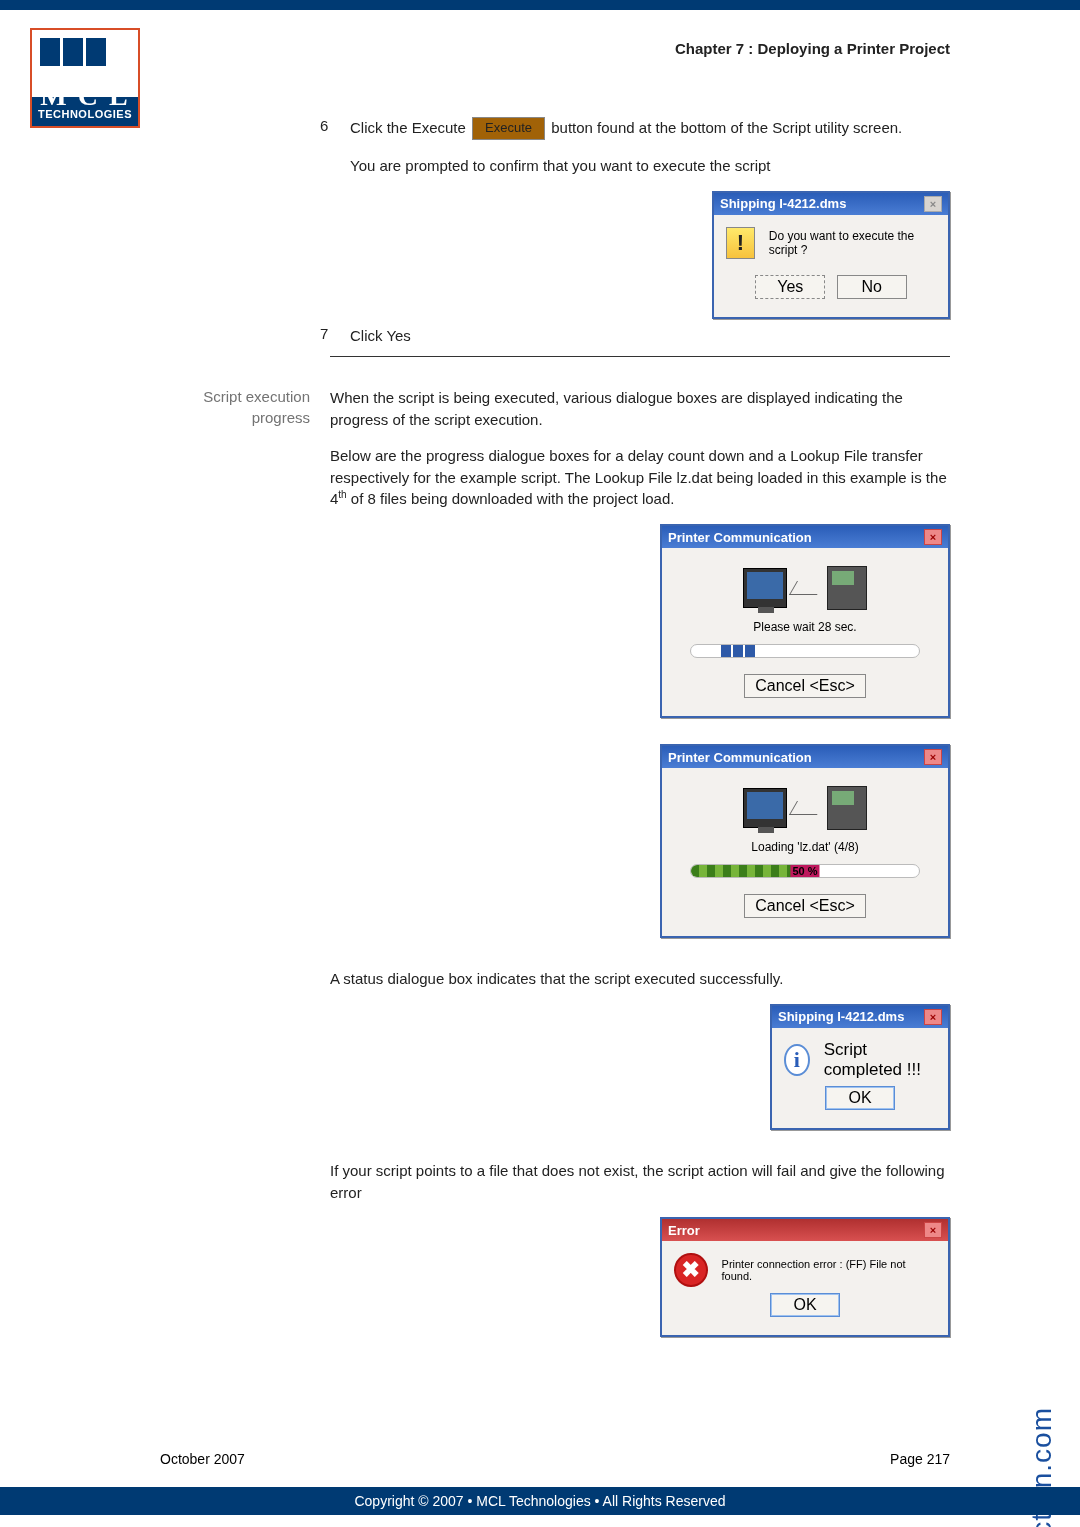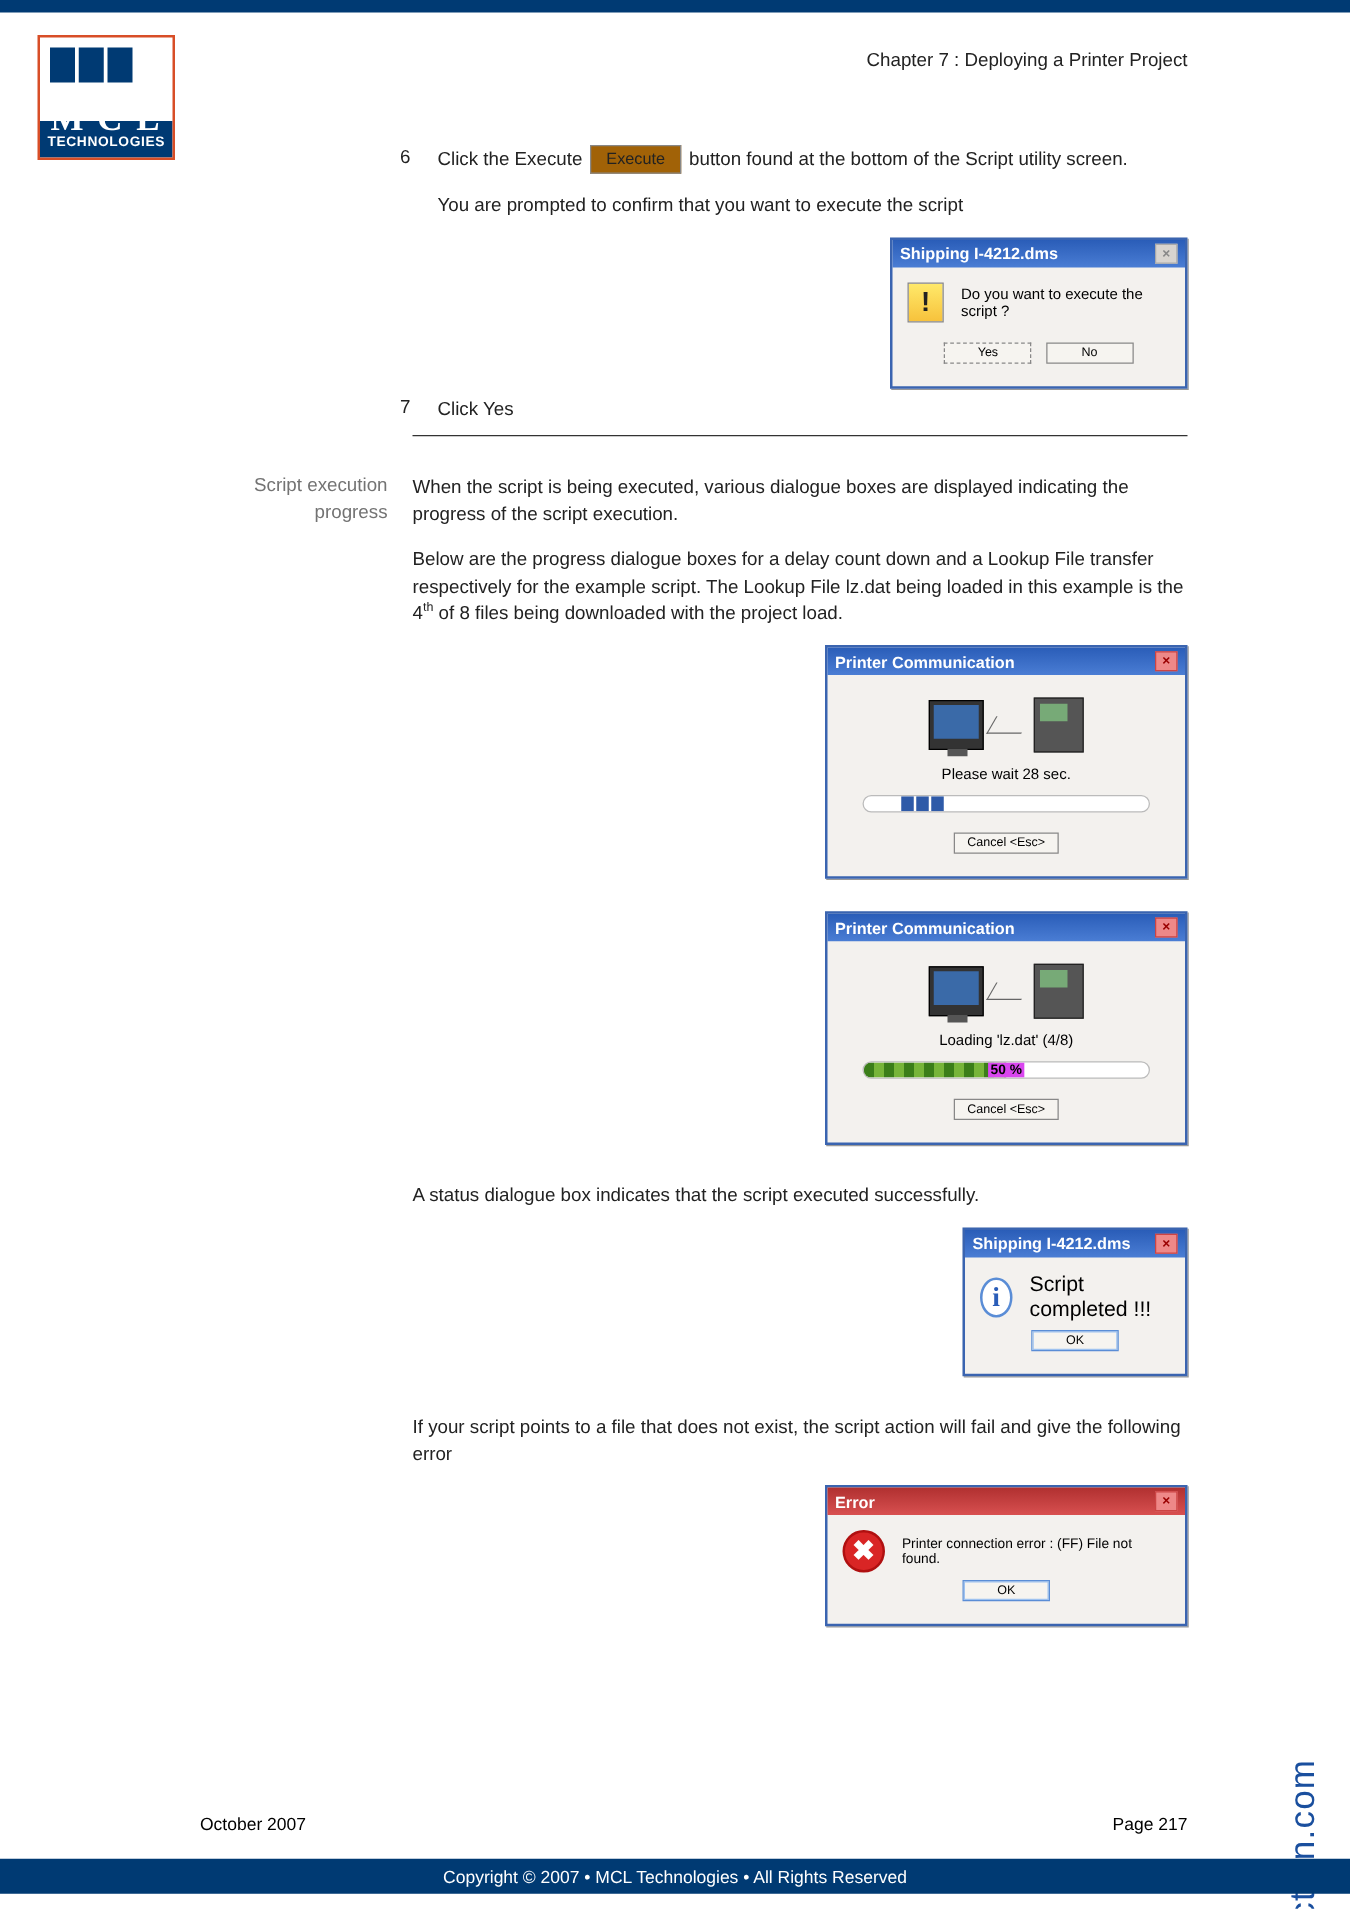--- a/index.html
+++ b/index.html
@@ -23,20 +23,21 @@
   .logo-bar { width: 20px; height: 28px; background: #003a73; }
   .logo-text {
     position: absolute; bottom: 6px; left: 0; right: 0;
     color: #fff; font-size: 11px; text-align: center; letter-spacing: 0.5px; font-weight: 700;
   }
   .logo-text .big { font-size: 28px; font-family: Georgia, serif; letter-spacing: 2px; display:block; line-height:0.9;}
   .main-col { flex: 1; padding: 30px 130px 30px 170px; position: relative; }
   .chapter-head {
     text-align: right; font-size: 15px; color: #222;
     margin-bottom: 60px;
+    font-weight: bold;
   }
   .step-row { display: flex; margin-bottom: 10px; margin-left: -10px;}
   .step-num { width: 30px; font-size: 15px; color: #222; }
   .step-body { flex: 1; font-size: 15px; color: #222; line-height: 1.45; }
   .inline-btn {
     display: inline-block; border: 1px solid #888;
     background: #a16207; padding: 1px 12px; font-size: 13px;
     position: relative; top: -1px; margin: 0 2px;
   }
   .body-text { font-size: 15px; color: #222; line-height: 1.45; margin: 14px 0; }
@@ -74,37 +75,37 @@
     font-size:22px; color:#2a5db8; font-weight:bold; font-family:Georgia,serif;
   }
   .icon-error {
     width: 34px; height: 34px; border-radius: 50%;
     background: #d92525; border: 2px solid #b01010;
     display:flex;align-items:center;justify-content:center;
     font-size:22px; color:#fff; font-weight:bold;
   }
   .win-btn {
     display: inline-block; min-width: 70px; padding: 2px 10px;
-    border: 1px solid #888; background: #f6f4f0; font-size: 10px;
+    border: 1px solid #888; background: #f6f4f0; font-size: 16px;
     margin: 6px 4px; cursor: pointer; text-align:center;
   }
   .win-btn.outlined { border: 1px solid #5a8dd6; box-shadow: 0 0 0 1px #9ec2f0 inset;}
   .progress-wrap {
     height: 14px; border: 1px solid #bbb; border-radius: 8px;
     background: #fff; margin: 10px auto; width: 230px; position: relative; overflow:hidden;
   }
   .progress-fill {
     position: absolute; top: 0; left: 0; height: 100%;
     background: repeating-linear-gradient(90deg,#3b7e1a 0,#3b7e1a 8px,#77b53a 8px,#77b53a 16px);
   }
   .progress-dots { position:absolute; left:30px; top:0; display:flex; gap:2px;}
   .progress-dot { width:10px; height:12px; background:#2e5aa8;}
   .progress-label {
     position: absolute; left: 50%; top: 0; transform: translateX(-50%);
-    font-size: 11px; font-weight: bold; background: #d946ef; padding: 0 2px;
+    font-size: 11px; font-weight: bold; background: #be185d; padding: 0 2px;
   }
   .device-icons { display:flex; align-items:center; justify-content:center; gap:6px; margin:6px auto 10px;}
   .monitor-icon { width:44px;height:40px; background:#333; border:1px solid #000; position:relative;}
   .monitor-icon::after { content:''; position:absolute; bottom:-6px; left:14px; width:16px; height:6px; background:#555;}
   .monitor-screen { position:absolute; top:3px; left:3px; right:3px; bottom:8px; background:#3a6aa8;}
   .printer-icon { width:40px;height:44px; background:#555; border:1px solid #222; position:relative;}
   .printer-icon::before{content:'';position:absolute;top:4px;left:4px;width:22px;height:14px;background:#7a7;}
   .connector-line { width:28px; height:14px; border-bottom:1px solid #666; border-left:1px solid #666; transform:skewX(-30deg);}
   .right-url {
     position: absolute; right: 22px; bottom: 120px;

